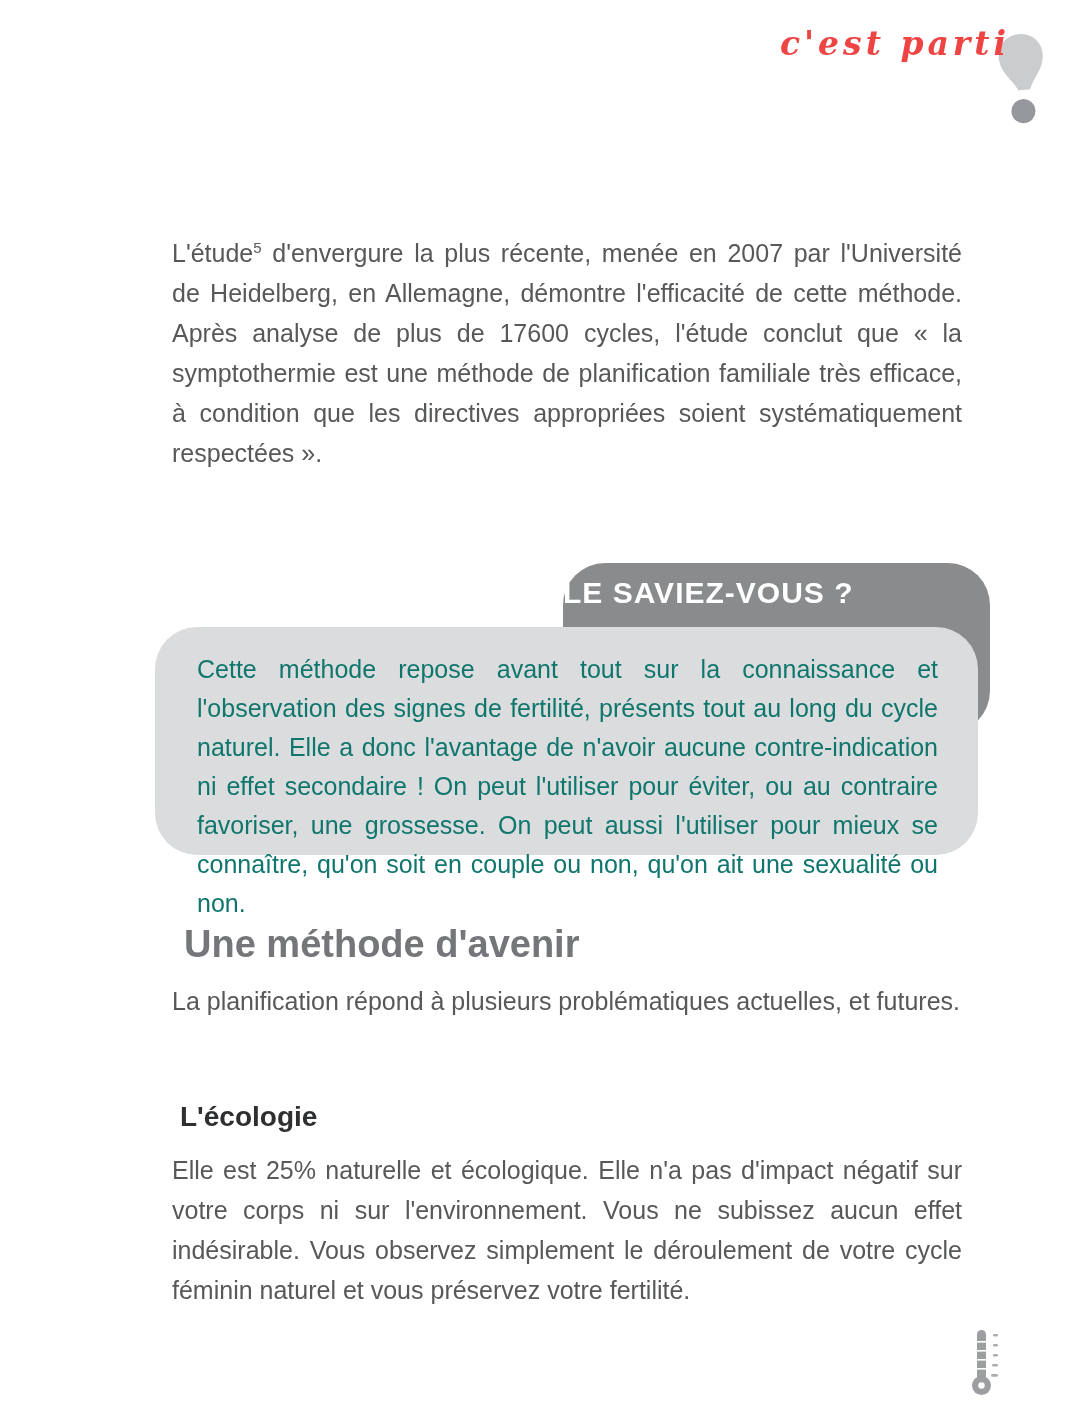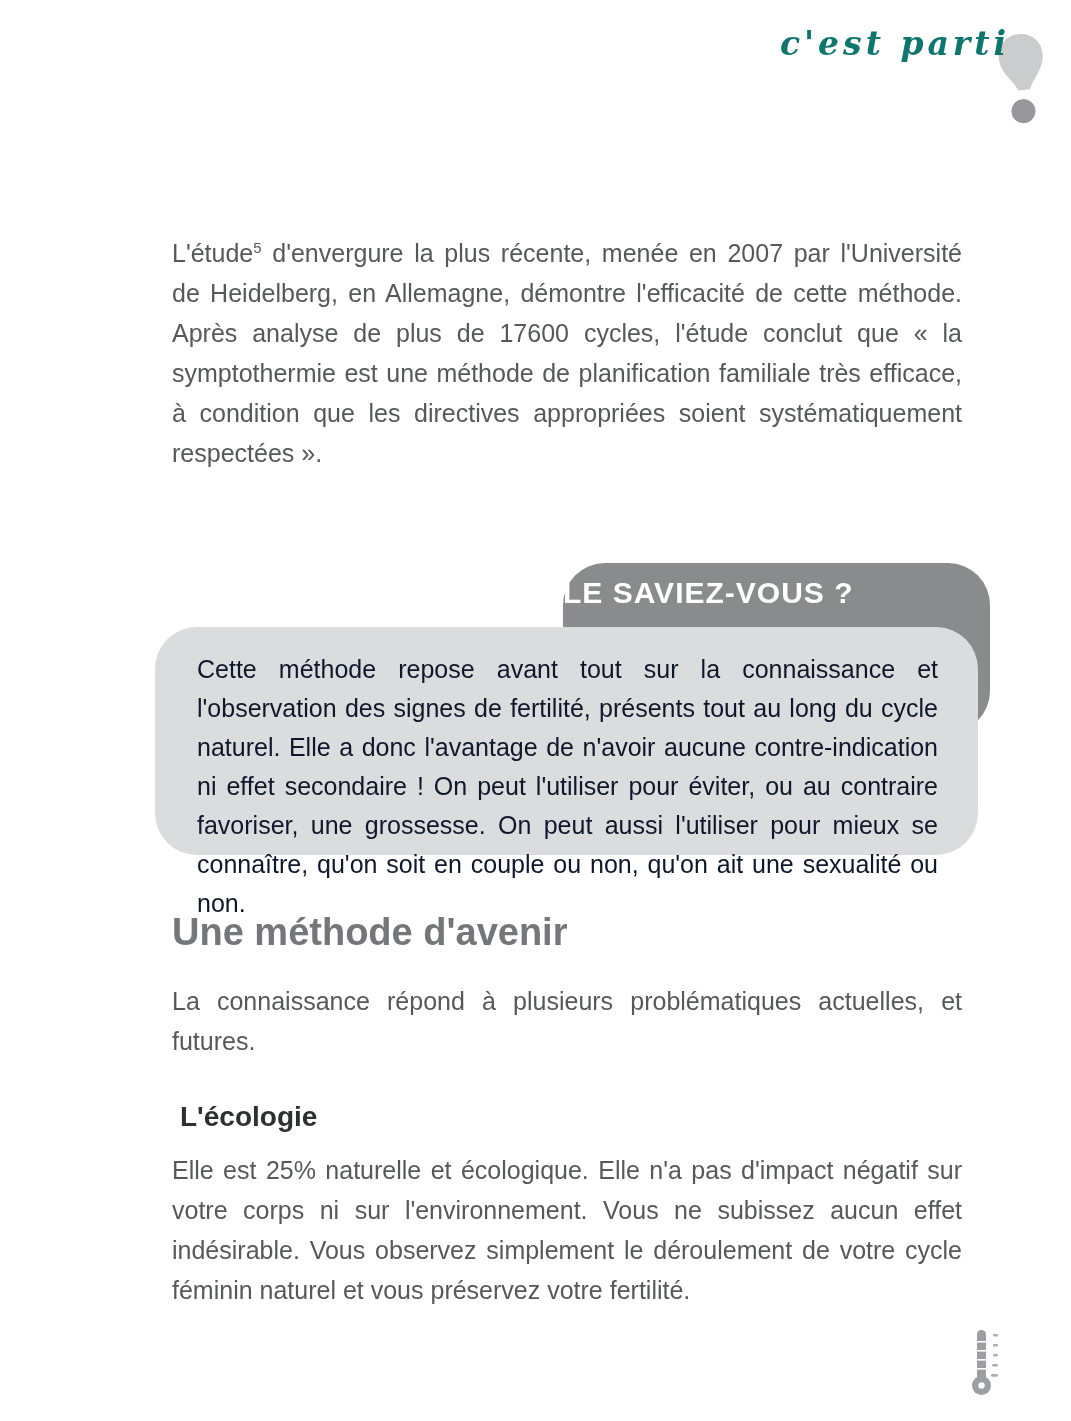--- a/index.html
+++ b/index.html
@@ -6,21 +6,21 @@
   .page{
     position:relative;width:1071px;height:1421px;background:#ffffff;
     font-family:"Liberation Sans",sans-serif;overflow:hidden;
     color:#57585A;
   }
   
   .header-script{
     position:absolute;top:24px;left:700px;width:310px;
     text-align:right;
     font-family:"DejaVu Serif",serif;font-style:italic;font-weight:700;
-    font-size:33px;letter-spacing:4px;color:#0f766e;z-index:2;
+    font-size:33px;letter-spacing:4px;color:#ef4444;z-index:2;
   }
   .excl-icon{position:absolute;top:32px;left:996px;width:54px;height:92px;z-index:1;transform:rotate(-6deg);}
   
   .para{
     position:absolute;left:172px;width:790px;
     font-size:25px;line-height:40px;text-align:justify;color:#57585A;
     margin:0;
   }
   .para sup{font-size:15px;line-height:0;}
   .p1{top:96px;}
@@ -35,25 +35,25 @@
   .callout-tab-label{
     display:block;padding:13px 72px 0 0;text-align:left;
     color:#ffffff;font-weight:700;font-size:30px;letter-spacing:1px;
   }
   .callout-body{
     position:absolute;left:0;top:64px;width:823px;height:228px;
     background:#DBDCDD;border-radius:42px;box-sizing:border-box;
     padding:23px 40px 0 42px;
   }
   .callout-text{
-    font-size:25px;line-height:39px;text-align:justify;color:#0f172a;margin:0;
+    font-size:25px;line-height:39px;text-align:justify;color:#0f766e;margin:0;
   }
   
   .section-heading{
-    position:absolute;left:172px;top:908px;width:790px;margin:0;
+    position:absolute;left:172px;top:908px;width:790px;margin:12px;
     font-size:38px;line-height:48px;font-weight:700;color:#757679;
   }
   .section-intro{top:981px;}
   .sub-heading{
     position:absolute;left:172px;top:1091px;width:790px;margin:8px;
     font-size:28px;line-height:36px;font-weight:700;color:#2E2F31;
   }
   .section-body{top:1150px;}
   
   .page-number{
@@ -82,21 +82,21 @@
     <div class="callout-tab">
       <span class="callout-tab-label">LE SAVIEZ-VOUS ?</span>
     </div>
     <div class="callout-body">
       <p class="callout-text">Cette méthode repose avant tout sur la connaissance et l'observation des signes de fertilité, présents tout au long du cycle naturel. Elle a donc l'avantage de n'avoir aucune contre-indication ni effet secondaire ! On peut l'utiliser pour éviter, ou au contraire favoriser, une grossesse. On peut aussi l'utiliser pour mieux se connaître, qu'on soit en couple ou non, qu'on ait une sexualité ou non.</p>
     </div>
   </div>
 
   <h2 class="section-heading">Une méthode d'avenir</h2>
 
-  <p class="para section-intro">La connaissance répond à plusieurs problématiques actuelles, et futures.</p>
+  <p class="para section-intro">La planification répond à plusieurs problématiques actuelles, et futures.</p>
 
   <h3 class="sub-heading">L'écologie</h3>
 
   <p class="para section-body">Elle est 25% naturelle et écologique. Elle n'a pas d'impact négatif sur votre corps ni sur l'environnement. Vous ne subissez aucun effet indésirable. Vous observez simplement le déroulement de votre cycle féminin naturel et vous préservez votre fertilité.</p>
 
   <p class="page-number">25</p>
 
   <svg class="thermo-icon" viewBox="0 0 29 67" xmlns="http://www.w3.org/2000/svg" aria-hidden="true">
     <rect x="6" y="1" width="9" height="51" rx="4.5" fill="#9C9EA1"></rect>
     <g fill="#ffffff">

